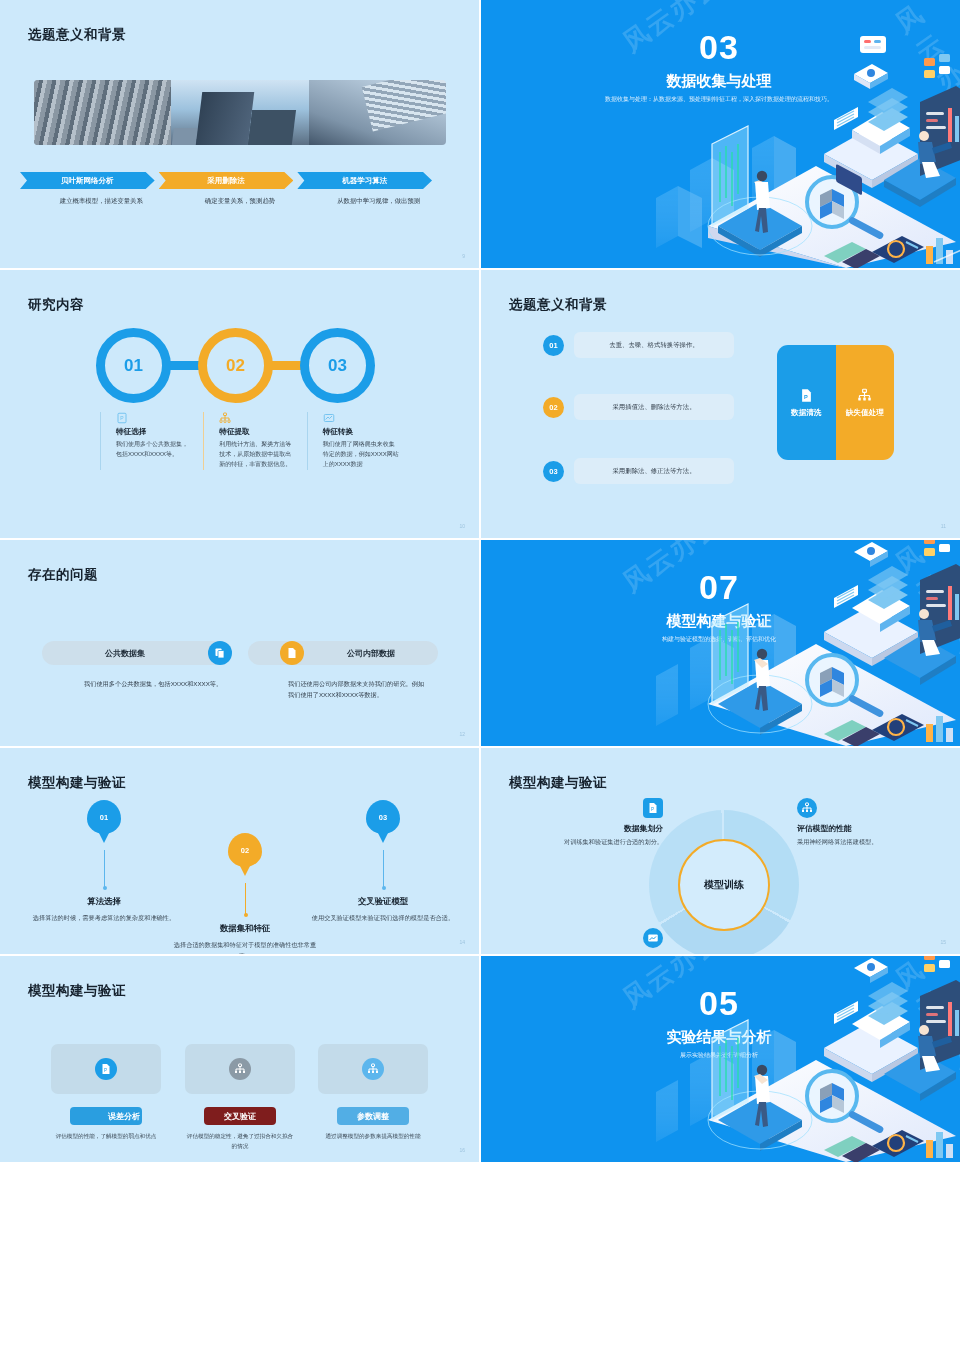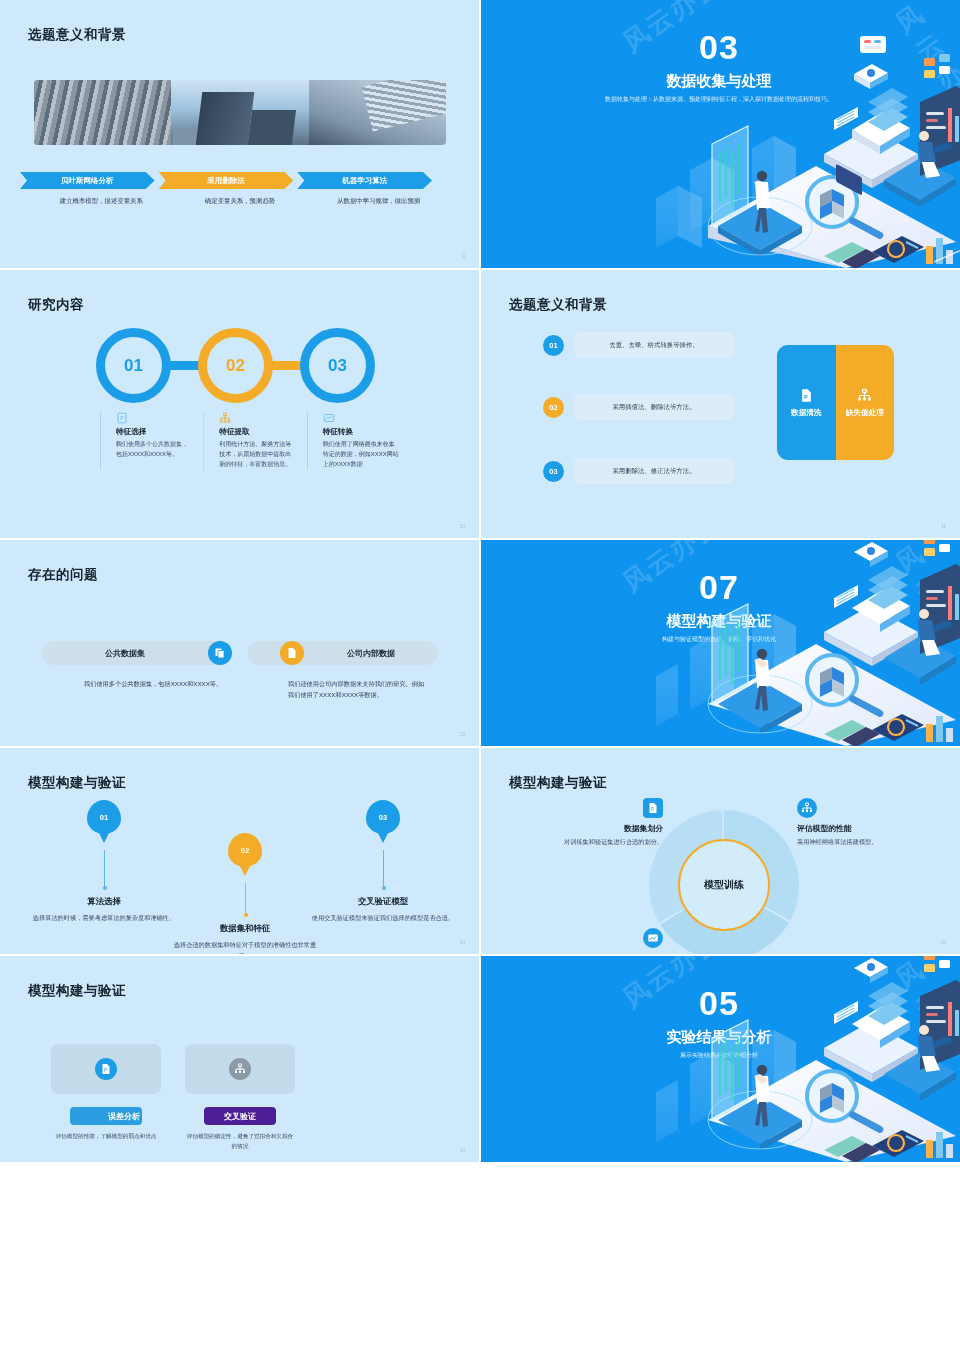--- a/index.html
+++ b/index.html
@@ -143,21 +143,21 @@
   
   .card3{ position:absolute; top:88px; width:110px; }
   .cbox{ width:110px; height:50px; border-radius:7px; background:#c3dbea;
          display:flex; align-items:center; justify-content:center; }
   .cico{ width:22px; height:22px; border-radius:50%; display:flex; align-items:center;
          justify-content:center; }
   .ci-b{ background:#1b9de8; } .ci-g{ background:#8b9aa6; } .ci-l{ background:#5cb6ed; }
   .ctag{ margin:13px auto 0; width:72px; height:18px; border-radius:4px;
          display:flex; align-items:center; justify-content:center;
          font-size:8px; font-weight:bold; color:#fff; }
-  .tg-b{ background:#2a9ee0;padding-left:36px; } .tg-o{ background:#4c1d95; } .tg-l{ background:#52aee5; }
+  .tg-b{ background:#2a9ee0;padding-left:36px; } .tg-o{ background:#7f1d1d; } .tg-l{ background:#52aee5; }
   .ccap{ margin-top:7px; font-size:5.6px; line-height:1.7; color:#3a4855; text-align:center; }
   svg{ display:block; }
 </style>
 </head>
 <body>
 
 <div class="deck">
 
   <div class="slide row1">
     <div class="s-title">选题意义和背景</div>
@@ -657,20 +657,35 @@
             <rect x="2" y="15" width="4" height="5" rx="1" fill="#fff"></rect>
             <rect x="10" y="15" width="4" height="5" rx="1" fill="#fff"></rect>
             <rect x="18" y="15" width="4" height="5" rx="1" fill="#fff"></rect>
           </svg>
         </div>
       </div>
       <div class="ctag tg-o">交叉验证</div>
       <div class="ccap">评估模型的稳定性，避免了过拟合和欠拟合的情况</div>
     </div>
 
+    <div class="card3" style="left:318px;">
+      <div class="cbox">
+        <div class="cico ci-l">
+          <svg width="12" height="12" viewBox="0 0 24 24">
+            <rect x="9" y="2" width="6" height="5" rx="1" fill="none" stroke="#fff" stroke-width="2"></rect>
+            <path d="M12 7 L12 12 M4 12 L20 12 M4 12 L4 15 M12 12 L12 15 M20 12 L20 15" stroke="#fff" stroke-width="2" fill="none"></path>
+            <rect x="2" y="15" width="4" height="5" rx="1" fill="#fff"></rect>
+            <rect x="10" y="15" width="4" height="5" rx="1" fill="#fff"></rect>
+            <rect x="18" y="15" width="4" height="5" rx="1" fill="#fff"></rect>
+          </svg>
+        </div>
+      </div>
+      <div class="ctag tg-l">参数调整</div>
+      <div class="ccap">通过调整模型的参数来提高模型的性能</div>
+    </div>
 
     <div class="pg">16</div>
   </div>
 
   <div class="slide row5 dark">
     <div class="wm a">风云办公</div>
     <div class="wm b">风云办公</div>
     <div class="big-num">05</div>
     <div class="div-t">实验结果与分析</div>
     <div class="div-s">展示实验结果并进行详细分析</div>

